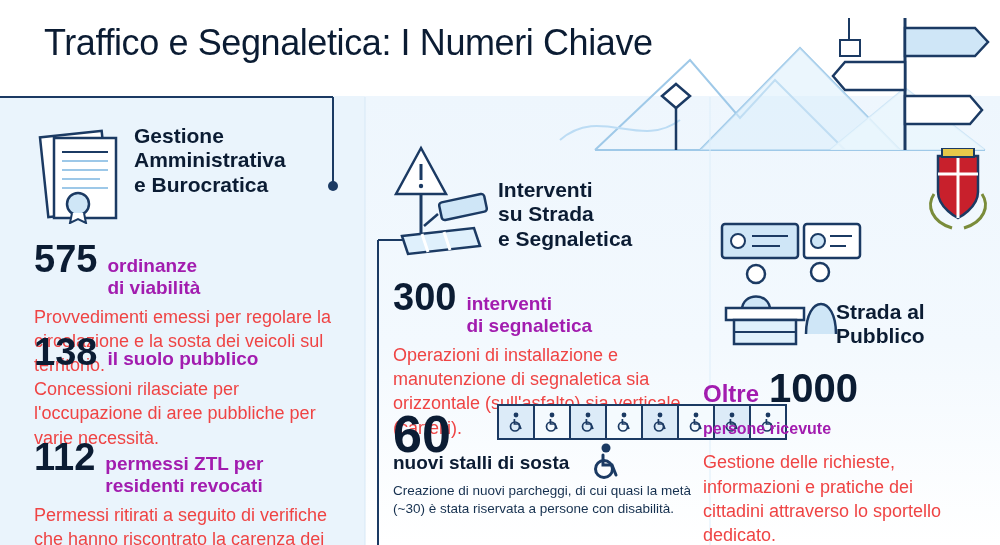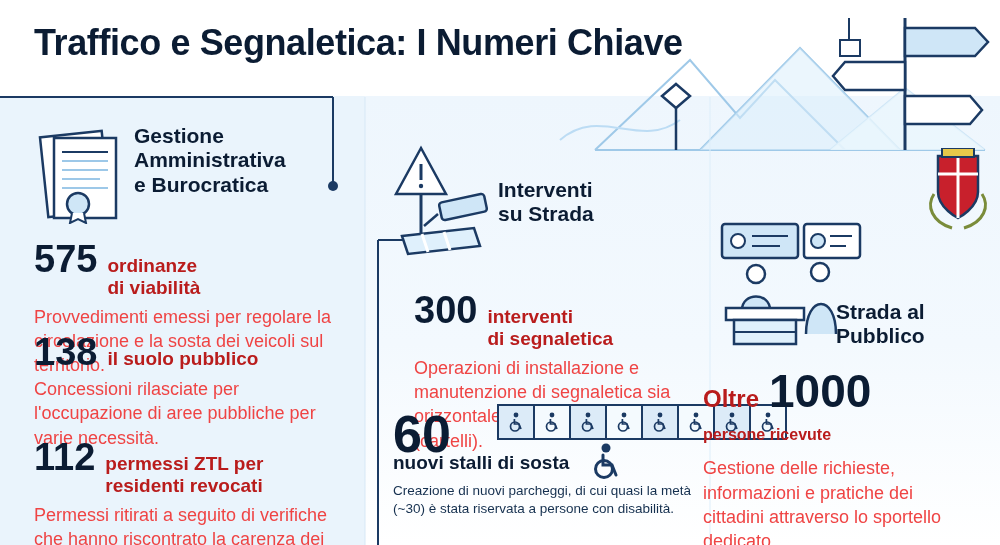--- a/index.html
+++ b/index.html
@@ -39,24 +39,24 @@
     position: absolute;
     left: 0;
     top: 96px;
     width: 365px;
     height: 449px;
     background: #eaf4fc;
   }
   
   .title {
     position: absolute;
-    left: 34px;
+    left: 44px;
     top: 22px;
     font-size: 36px;
-    font-weight: bold;
+    font-weight: normal;
     color: #0b1c33;
     letter-spacing: -0.4px;
     white-space: nowrap;
   }
   
   .col-head {
     font-size: 21px;
     font-weight: bold;
     color: #0b1c33;
     line-height: 1.16;
@@ -69,36 +69,36 @@
   .stat-num {
     font-size: 38px;
     font-weight: bold;
     color: #0b1c33;
     line-height: 1.0;
     white-space: nowrap;
   }
   .stat-label {
     font-size: 19px;
     font-weight: bold;
-    color: #b91c1c;
+    color: #a21caf;
     line-height: 1.15;
   }
   .desc {
     font-size: 18px;
     color: #ef4444;
     line-height: 1.35;
     margin-top: 6px;
   }
   #col1-head { position: absolute; left: 134px; top: 124px; width: 210px; }
   #col1-stat1 { position: absolute; left: 34px; top: 240px; width: 310px; }
   #col1-stat2 { position: absolute; left: 34px; top: 333px; width: 310px; }
   #col1-stat3 { position: absolute; left: 34px; top: 438px; width: 320px; }
   
   #col2-head { position: absolute; left: 498px; top: 178px; width: 220px; }
-  #col2-stat1 { position: absolute; left: 393px; top: 291px; width: 300px; margin-left: 21px; }
+  #col2-stat1 { position: absolute; left: 393px; top: 278px; width: 300px; }
   
   #col3-head { position: absolute; left: 836px; top: 300px; width: 160px; }
   #col3-stat { position: absolute; left: 703px; top: 368px; width: 260px; }
   
   .parking-strip {
     position: absolute;
     left: 497px;
     top: 404px;
     display: flex;
     gap: 2px;
@@ -277,20 +277,21 @@
         <span style="display:block">permessi ZTL per</span>
         <span style="display:block">residenti revocati</span>
       </span>
     </div>
     <div class="desc">Permessi ritirati a seguito di verifiche che hanno riscontrato la carenza dei requisiti necessari.</div>
   </div>
 
   <div id="col2-head" class="col-head">
     <div>Interventi</div>
     <div>su Strada</div>
+    <div>e Segnaletica</div>
   </div>
 
   <div id="col2-stat1">
     <div class="stat">
       <span class="stat-num">300</span>
       <span class="stat-label">
         <span style="display:block">interventi</span>
         <span style="display:block">di segnaletica</span>
       </span>
     </div>
@@ -367,21 +368,21 @@
   </svg>
 
   <div id="col3-head" class="col-head">
     <div>Strada al</div>
     <div>Pubblico</div>
   </div>
 
   <div id="col3-stat">
     <div class="stat">
       <span class="stat-label" style="font-size:24px">Oltre</span>
-      <span class="stat-num" style="font-size:46px">1000</span>
+      <span class="stat-num" style="font-size:40px">1000</span>
     </div>
     <div class="stat-label" style="font-size:16px;margin-top:12px">
       <span style="display:block">persone ricevute</span>
     </div>
     <div class="desc" style="margin-top:12px">Gestione delle richieste, informazioni e pratiche dei cittadini attraverso lo sportello dedicato.</div>
   </div>
 
 </div>
 
 </body></html>

